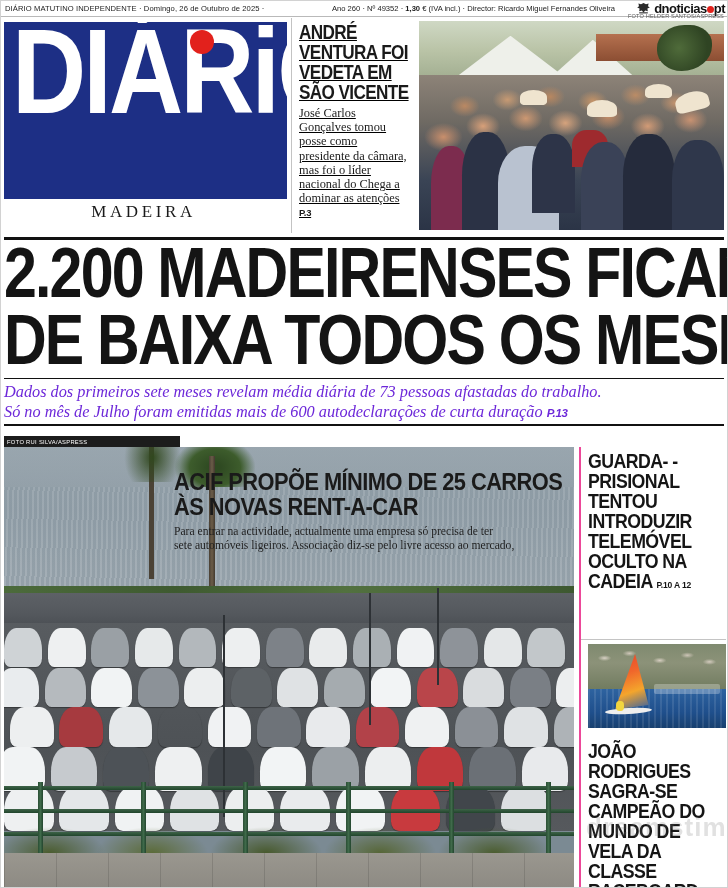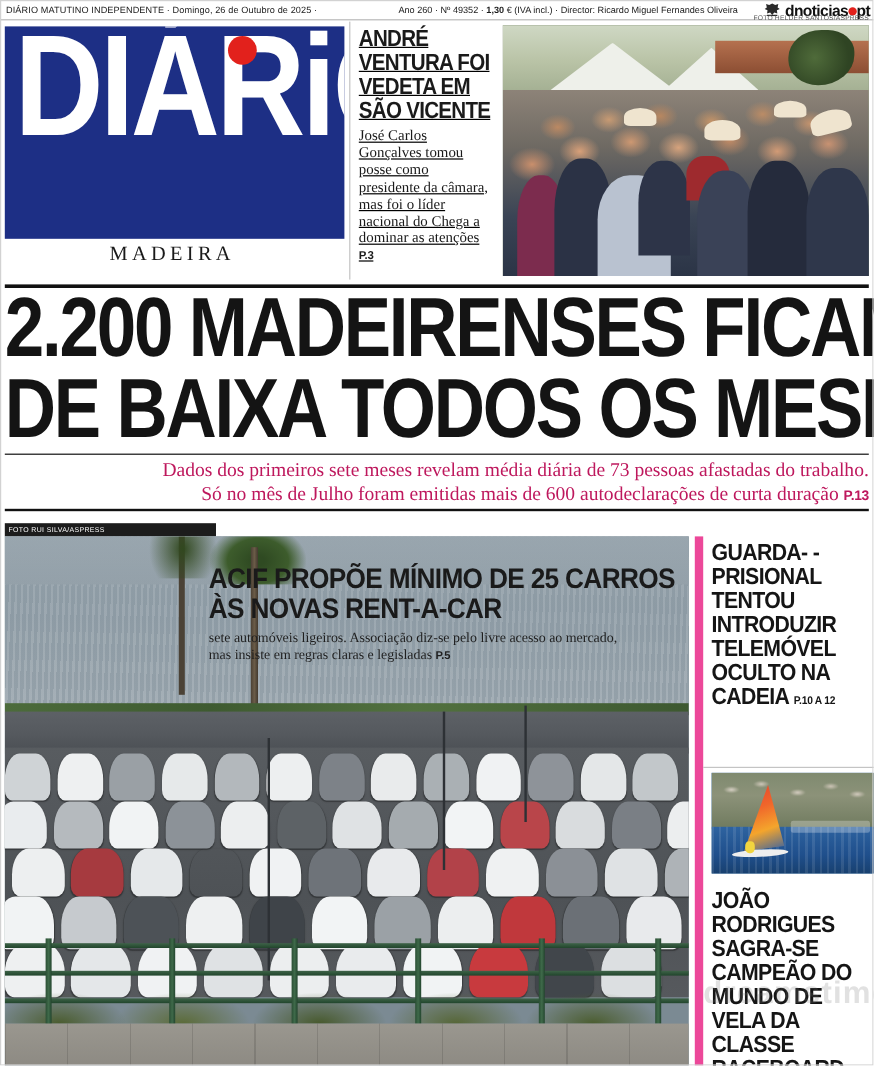--- a/index.html
+++ b/index.html
@@ -161,22 +161,23 @@
     font-weight: bold; color: #141414;
     font-size: 70px; line-height: 67px;
     letter-spacing: -2.2px;
     transform: scaleX(.845); transform-origin: left top;
     white-space: nowrap;
   }
   .hl.l2 { text-align: left; }
   .main-sub {
     position: absolute; left: 4px; top: 382px; width: 720px;
     font-family: "Liberation Serif", serif;
-    font-size: 16.3px; line-height: 20px; color: #be185d;
-    text-align: right;
+    font-size: 16.3px; line-height: 20px; color: #6d28d9;
+    text-align: left;
+    font-style: italic;
   }
   .main-sub .pg {
     font-family: "Liberation Sans", sans-serif;
     font-weight: bold; font-size: 11.5px; letter-spacing: -.3px;
   }
   .rule-sub-top { position:absolute; left:4px; top:378px; width:720px; height:1px; background:#111; }
   .rule-sub-bot { position:absolute; left:4px; top:424px; width:720px; height:2px; background:#111; }
 
   
   .photo-main {
@@ -283,21 +284,21 @@
     font-size: 11.6px; line-height: 13.6px; color: #1f1f1f;
   }
   .acif-body .pg {
     font-family: "Liberation Sans", sans-serif;
     font-weight: bold; font-size: 9.3px; letter-spacing: -.2px;
   }
 
   
   .rightcol {
     position: absolute; left: 579px; top: 447px; width: 145px; height: 441px;
-    border-left: 7px solid #ec4899;
+    border-left: 2px solid #ec4899;
     padding-left: 7px;
   }
   .r-head {
     font-family: "Liberation Sans", sans-serif;
     font-weight: bold; font-size: 19.3px; line-height: 20px;
     letter-spacing: -.6px; color: #151515;
     transform: scaleX(.92); transform-origin: left top;
     width: 152px;
     margin-top: 5px;
   }
@@ -534,22 +535,22 @@
     <div class="pavement"></div>
 
   </div>
 
   <div class="acif">
     <div class="acif-head">
       <div>ACIF PROPÕE MÍNIMO DE 25 CARROS</div>
       <div>ÀS NOVAS RENT-A-CAR</div>
     </div>
     <div class="acif-body">
+      <div>Para entrar na actividade, actualmente uma empresa só precisa de ter</div>
       <div>sete automóveis ligeiros. Associação diz-se pelo livre acesso ao mercado,</div>
-      <div><span>mas insiste em regras claras e legisladas</span> <span class="pg">P.5</span></div>
     </div>
   </div>
 
   <div class="rightcol">
     <div class="r-head"><span>GUARDA- -PRISIONAL TENTOU INTRODUZIR TELEMÓVEL OCULTO NA CADEIA</span> <span class="pg">P.10 A 12</span></div>
 
     <div class="r-divider" style="top:192px;"></div>
 
     <div class="photo-sail">
       <div class="coast"></div>

